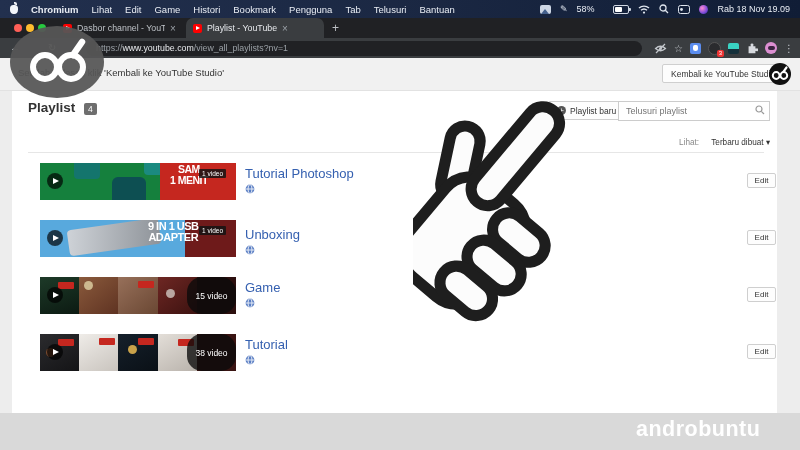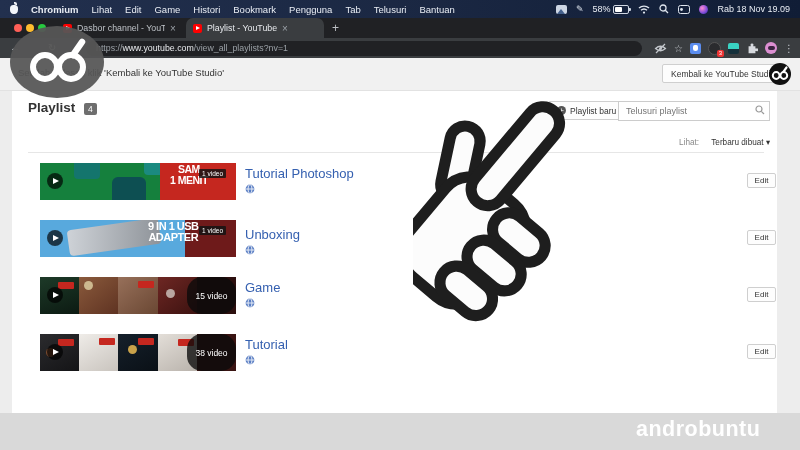--- a/index.html
+++ b/index.html
@@ -11,21 +11,21 @@
   .menubar{left:0;top:0;width:800px;height:18px;background:linear-gradient(90deg,#22304e,#1a2742 55%,#101d36);
            display:flex;align-items:center;color:#e9edf4;font-size:9.5px;z-index:5;}
   .menubar .left{display:flex;align-items:center;gap:13px;padding-left:10px;}
   .menubar .right{margin-left:auto;display:flex;align-items:center;gap:9px;padding-right:10px;font-size:9px;}
   .apple{width:8px;height:9px;background:#f2f5fa;border-radius:40% 40% 46% 46%;position:relative;}
   .apple:before{content:"";position:absolute;top:-3px;left:4px;width:3px;height:3px;background:#f2f5fa;border-radius:0 70% 0 70%;}
   .mb-bold{font-weight:bold;}
   .mb-appicon{width:11px;height:9px;background:#cdd6e4;border-radius:2px;position:relative;overflow:hidden;}
   .mb-appicon:before{content:"";position:absolute;bottom:0;left:1px;border-left:4px solid transparent;border-right:4px solid transparent;border-bottom:5px solid #44608c;}
   .pen{color:#dfe5ee;font-size:9px;}
-  .batt{display:flex;align-items:center;gap:3px;}
+  .batt{display:flex;align-items:center;gap:19px;}
   .batt-body{width:14px;height:7px;border:1px solid #cfd6e2;border-radius:2px;position:relative;}
   .batt-body:before{content:"";position:absolute;left:1px;top:1px;bottom:1px;width:7px;background:#fff;border-radius:1px;}
   .batt-body:after{content:"";position:absolute;right:-3px;top:2px;width:2px;height:3px;background:#cfd6e2;border-radius:0 1px 1px 0;}
   .siri{width:9px;height:9px;border-radius:50%;background:radial-gradient(circle at 35% 35%,#ff8ad4,#7a4bd8 60%,#35208a);}
 
   
   .tabbar{left:0;top:18px;width:800px;height:20px;background:#202124;z-index:5;}
   .dot{position:absolute;top:6px;width:8px;height:8px;border-radius:50%;}
   .tab{position:absolute;top:0;height:20px;display:flex;align-items:center;gap:5px;padding:0 7px;
        color:#bdc1c6;font-size:8.8px;box-sizing:border-box;}

